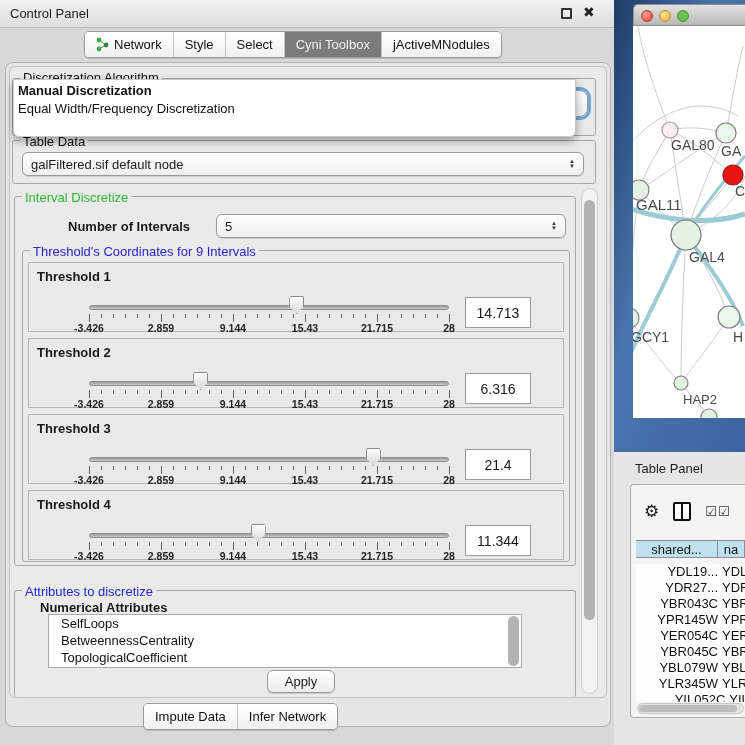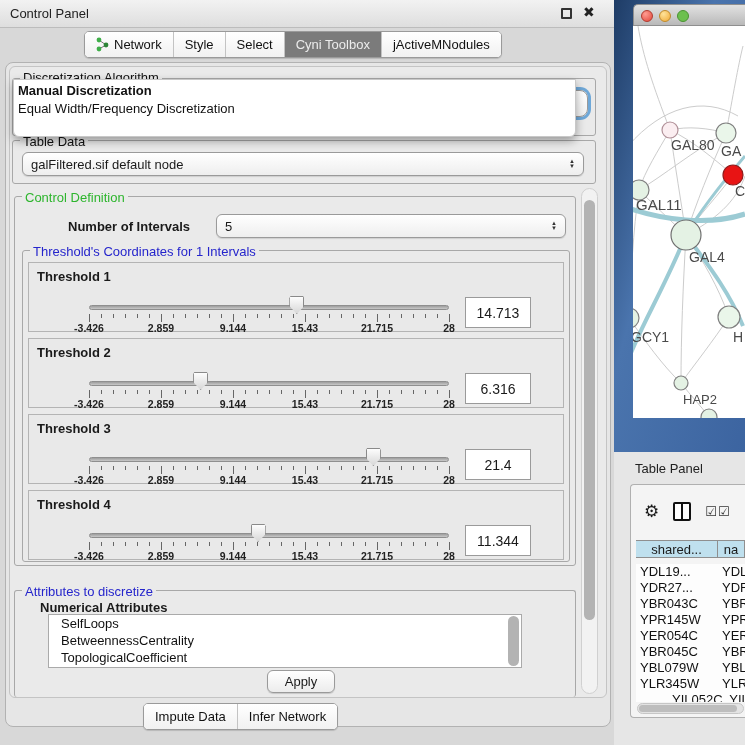--- a/index.html
+++ b/index.html
@@ -77,21 +77,21 @@
   #table-frame{left:630px;top:484px;width:115px;height:234px;background:#f4f4f4;border:1px solid #b0b0b0;border-radius:4px 0 0 4px;border-right:none;}
   #tbl-toolbar{left:636px;top:492px;width:109px;height:38px;display:flex;align-items:center;gap:14px;padding-left:8px;}
   #gear-icon{font-size:17px;color:#1a1a1a;}
   #columns-icon{width:18px;height:19px;border:2px solid #111;border-radius:2px;background:#fff;position:relative;}
   #columns-icon:before{content:"";position:absolute;left:6px;top:0;width:2px;height:15px;background:#111;}
   .cb-icon{font-size:13px;color:#333;letter-spacing:1px;}
   #tbl-header{left:636px;top:540px;width:109px;height:18px;display:flex;border-top:1px solid #8f8f8f;border-bottom:1px solid #8f8f8f;}
   .hcell{background:#bfe0ee;font-size:13px;color:#1a1a1a;display:flex;align-items:center;justify-content:center;border-right:1px solid #8f8f8f;overflow:hidden;white-space:nowrap;}
   #tbl-rows{left:636px;top:564px;width:109px;height:138px;overflow:hidden;background:#fdfdfd;}
   .trow{display:flex;height:16px;font-size:13px;color:#111;}
-  .tcell{overflow:hidden;white-space:nowrap;padding-left:4px;}
+  .tcell{overflow:hidden;white-space:nowrap;padding-left:4px;text-align:right;}
   #hscroll{left:637px;top:703px;width:107px;height:11px;background:#e3e3e3;border:1px solid #c6c6c6;border-radius:6px;}
   #hscroll .hthumb{position:absolute;left:1px;top:1px;width:98px;height:7px;border-radius:4px;background:#bdbdbd;}
 
   svg text{font-family:"Liberation Sans","DejaVu Sans",sans-serif;}
 </style>
 </head>
 <body>
 
 <div id="screen">
 
@@ -142,33 +142,33 @@
   <div class="grouptitle" style="left:20px;top:134px;color:#111;">Table Data</div>
   <div class="combo" style="left:22px;top:152px;width:562px;">
     <span>galFiltered.sif default node</span>
     <span class="spin">
         <span>▲</span>
         <span>▼</span>
       </span>
   </div>
 
   <div class="groupbox" style="left:14px;top:196px;width:562px;height:370px;"></div>
-  <div class="grouptitle" style="left:22px;top:190px;color:#2db52d;">Control Definition</div>
+  <div class="grouptitle" style="left:22px;top:190px;color:#2db52d;">Interval Discretize</div>
 
   <div class="abs" style="left:68px;top:219px;font-weight:bold;font-size:13px;">Number of Intervals</div>
   <div class="combo" style="left:216px;top:214px;width:350px;">
     <span>5</span>
     <span class="spin">
         <span>▲</span>
         <span>▼</span>
       </span>
   </div>
 
   <div class="groupbox" style="left:22px;top:250px;width:548px;height:312px;"></div>
-  <div class="grouptitle" style="left:30px;top:244px;color:#2525cc;">Threshold's Coordinates for 1 Intervals</div>
+  <div class="grouptitle" style="left:30px;top:244px;color:#2525cc;">Threshold's Coordinates for 9 Intervals</div>
   <div id="thresholds">
       <div class="thresh-box" style="top: 262px;">
         <div class="thresh-label">Threshold 1</div>
         <div class="track"></div>
         <div class="thumb" style="left: 260.291px;"></div>
         <div class="ticks">
           <div class="tick" style="left: 0%; height: 8px;"></div>
           <div class="tick" style="left: 3.33333%; height: 4px;"></div>
           <div class="tick" style="left: 6.66667%; height: 4px;"></div>
           <div class="tick" style="left: 10%; height: 4px;"></div>

